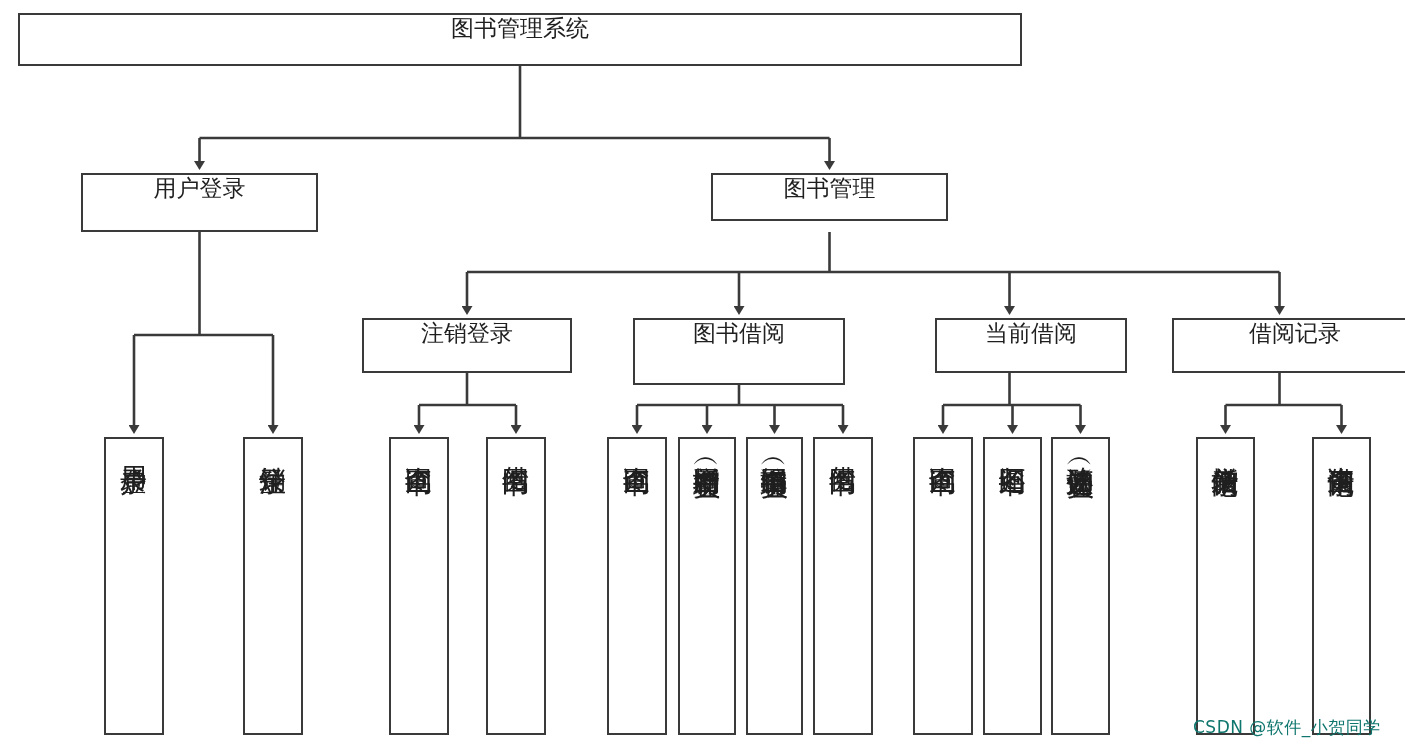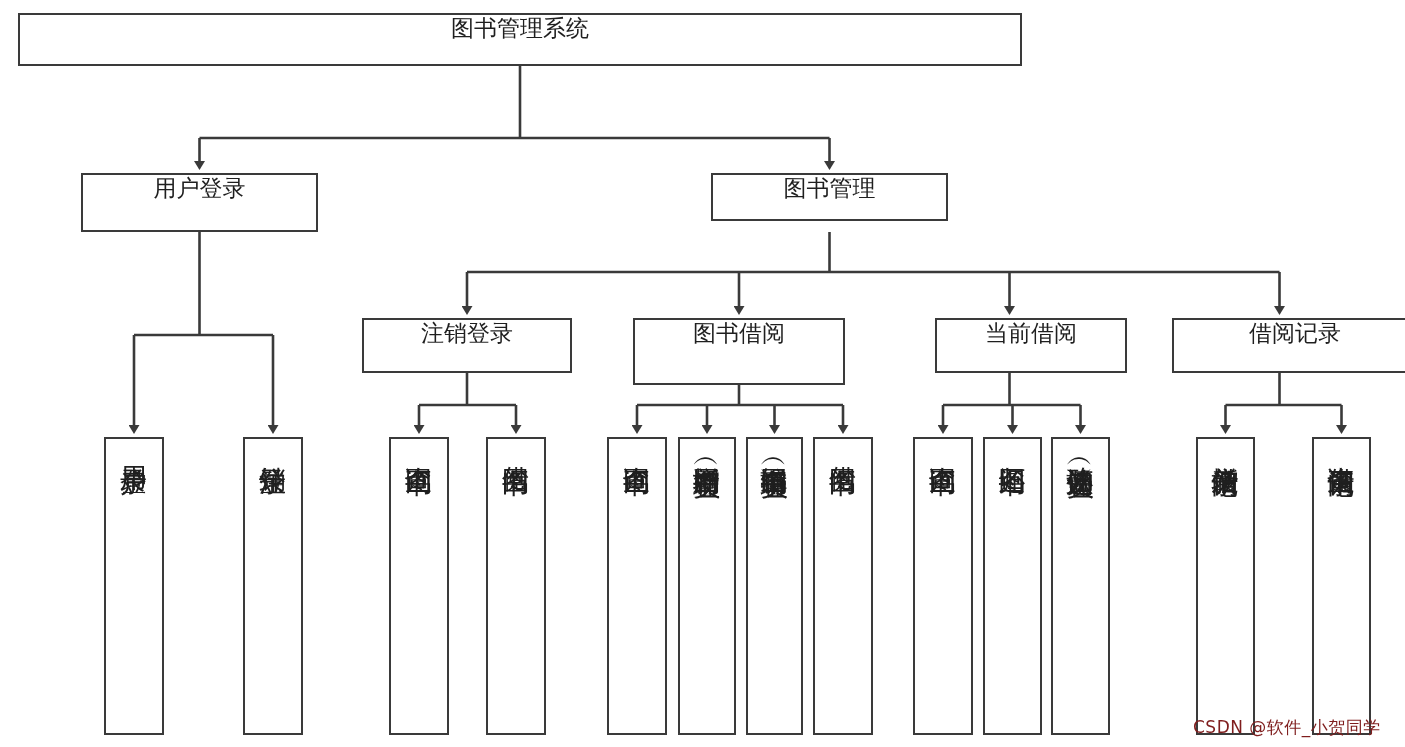--- a/index.html
+++ b/index.html
@@ -53,21 +53,21 @@
   }
   .node.vert .label {
     writing-mode: vertical-rl;
     text-orientation: upright;
     font-size: 27px;
     letter-spacing: 1px;
     line-height: 1;
   }
   .watermark {
     position: absolute;
-    color: #7f1d1d;
+    color: #0f766e;
     font-size: 17px;
     white-space: nowrap;
     letter-spacing: 0.5px;
   }
 </style>
 </head>
 <body>
 
 <div id="canvas">
 

